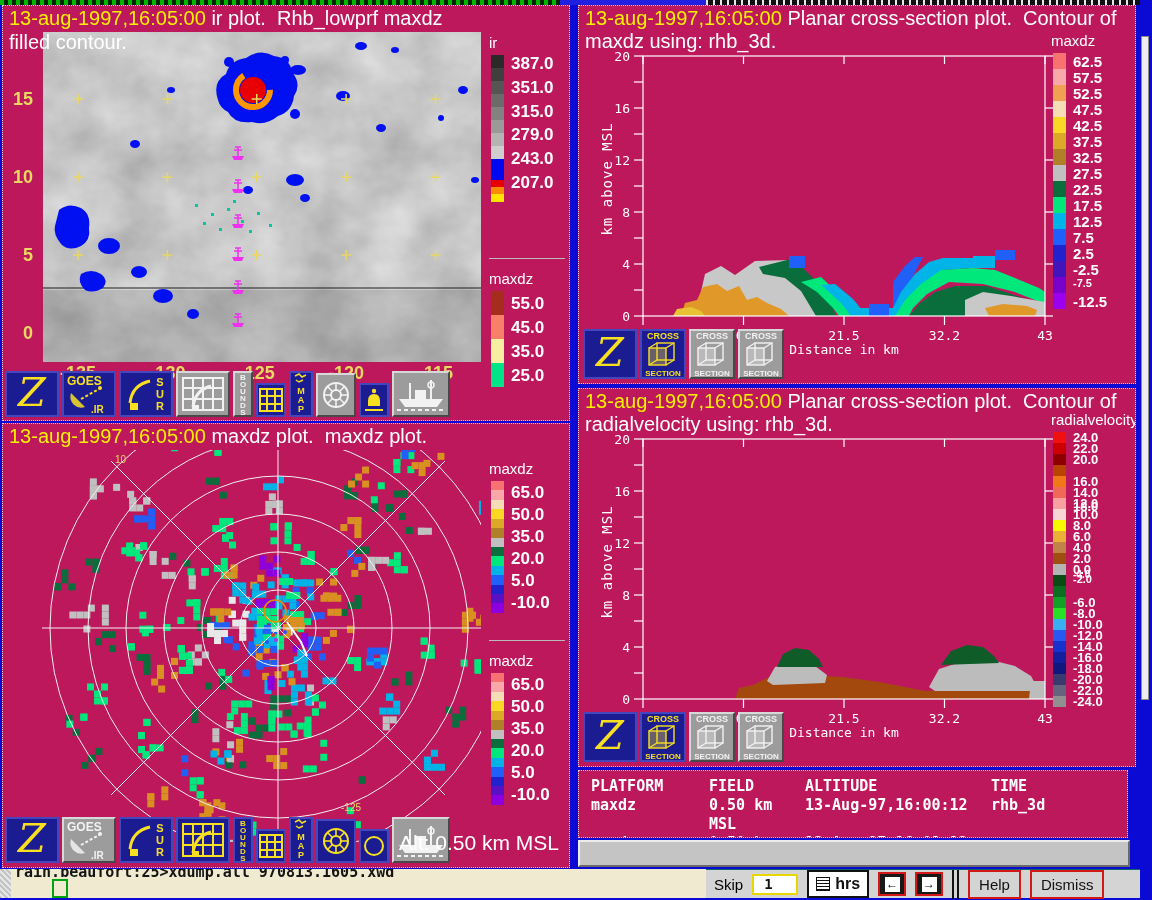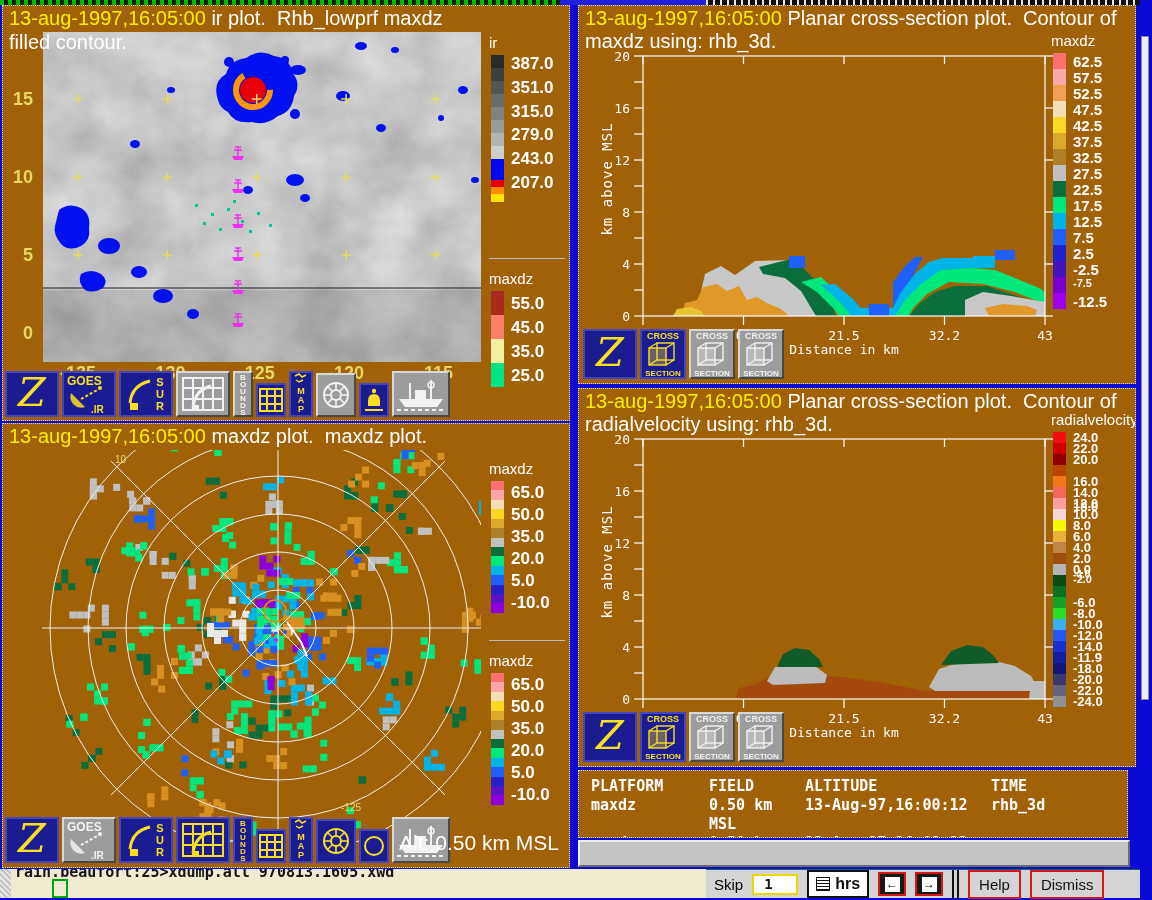--- a/index.html
+++ b/index.html
@@ -1,18 +1,18 @@
 <!DOCTYPE html>
 <html><head>
 <meta charset="utf-8">
 <style>
   html,body{margin:0;padding:0}
   body{width:1152px;height:900px;position:relative;background:#0a0ad4;overflow:hidden;
        font-family:"Liberation Sans",sans-serif}
-  .xwin{position:absolute;background:#a16207;border:1px dotted #d8d8d8;box-sizing:border-box;overflow:hidden}
+  .xwin{position:absolute;background:#be185d;border:1px dotted #d8d8d8;box-sizing:border-box;overflow:hidden}
   .tline{position:absolute;left:6px;font-size:20px;white-space:pre;z-index:5}
   .ts{color:#f8f000}.tw{color:#fff}
   
   .scale{position:absolute;color:#fff}
   .slabel{font-size:15px;color:#fff;margin:0}
   .sbar{position:absolute;left:2px;width:13px}
   .sseg{width:13px}
   .sticks{position:absolute;left:22px;top:0}
   .stick{position:absolute;font-weight:bold;color:#fff;white-space:nowrap;line-height:1}
   .sdiv{position:absolute;width:76px;border-top:1px solid #bbb}
@@ -1525,21 +1525,21 @@
         <div class="stick" style="font-size: 13px; top: 109px;">4.0</div>
         <div class="stick" style="font-size: 13px; top: 120px;">2.0</div>
         <div class="stick" style="font-size: 13px; top: 131px;">0.0</div>
         <div class="stick" style="font-size: 11px; top: 142px;">-2.0</div>
         <div class="stick" style="font-size: 10px; top: 138px;">-4.0</div>
         <div class="stick" style="font-size: 13px; top: 164px;">-6.0</div>
         <div class="stick" style="font-size: 13px; top: 175px;">-8.0</div>
         <div class="stick" style="font-size: 13px; top: 186px;">-10.0</div>
         <div class="stick" style="font-size: 13px; top: 197px;">-12.0</div>
         <div class="stick" style="font-size: 13px; top: 208px;">-14.0</div>
-        <div class="stick" style="font-size: 13px; top: 219px;">-11.9</div>
+        <div class="stick" style="font-size: 13px; top: 219px;">-16.0</div>
         <div class="stick" style="font-size: 13px; top: 230px;">-18.0</div>
         <div class="stick" style="font-size: 13px; top: 241px;">-20.0</div>
         <div class="stick" style="font-size: 13px; top: 252px;">-22.0</div>
         <div class="stick" style="font-size: 13px; top: 263px;">-24.0</div>
       </div>
     </div>
   <div class="tbar" style="left:4px;bottom:4px">
       <div class="tb blue" style="width: 54px; height: 50px;">
         <span>
           <svg width="44" height="40" viewBox="0 0 44 40">

